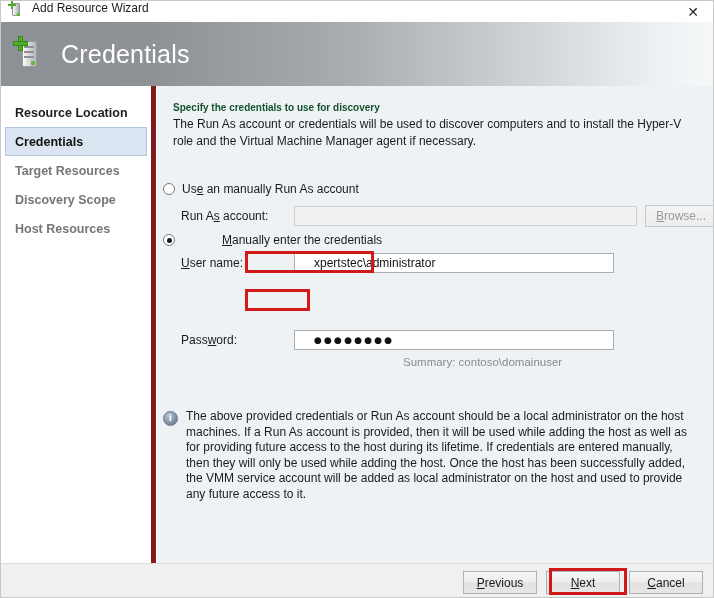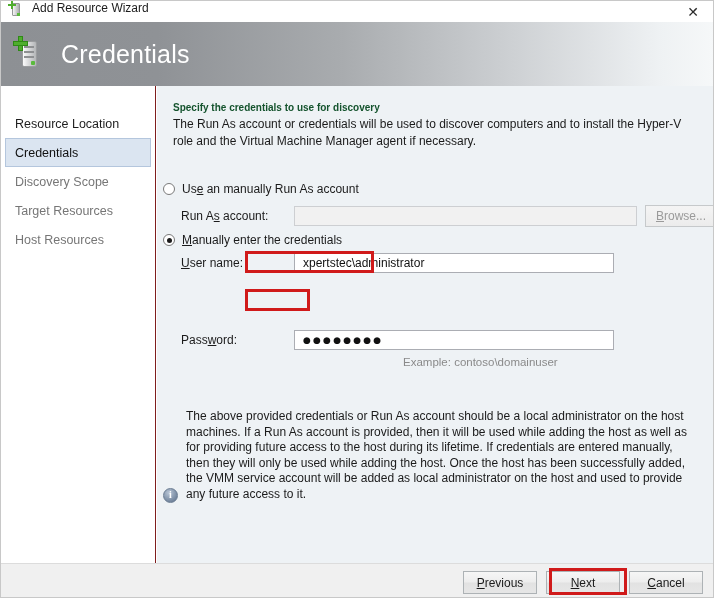--- a/index.html
+++ b/index.html
@@ -150,23 +150,24 @@
     width: 3px; height: 3px;
     background: #5aba3c;
   }
 
   
   .sidebar {
     position: absolute;
     left: 0; top: 85px;
     width: 155px; height: 477px;
     background: #ffffff;
-    border-right: 1px solid #7f1d1d;
-    box-sizing: border-box;
-    padding-top: 23px;
+    border-right: 5px solid #7f1d1d;
+    box-sizing: border-box;
+    padding-top: 12px;
+    font-weight: bold;
   }
   .nav-item {
     height: 29px;
     margin: 0 4px;
     padding-left: 9px;
     display: flex;
     align-items: center;
     font-size: 12.5px;
     color: #767676;
     box-sizing: border-box;
@@ -244,21 +245,21 @@
     color: #1b1b1b;
     white-space: nowrap;
   }
   .textbox {
     height: 20px;
     box-sizing: border-box;
     border: 1px solid #abadb3;
     background: #ffffff;
     font-size: 12px;
     color: #111111;
-    padding: 0 8px;
+    padding: 0 19px;
     display: flex;
     align-items: center;
     font-family: "Liberation Sans", sans-serif;
   }
   .textbox.disabled {
     background: #f1f1f1;
     border: 1px solid #cdcfd2;
   }
   .dots {
     font-size: 9px;
@@ -291,21 +292,20 @@
     font-size: 11.5px;
     color: #8a8a8a;
   }
 
   
   .info-block {
     position: absolute;
     left: 6px; top: 323px;
     width: 540px;
     display: flex;
-    align-items: flex-end;
   }
   .info-icon {
     width: 15px; height: 15px;
     border-radius: 50%;
     background: radial-gradient(circle at 38% 30%, #b9c6d6 0%, #7e90a7 60%, #5e7189 100%);
     border: 1px solid #6a7c92;
     box-sizing: border-box;
     flex: none;
     margin-top: 2px;
     position: relative;
@@ -385,24 +385,24 @@
   </div>
 
   <div class="sidebar">
     <div class="nav-item done">
       <span>Resource Location</span>
     </div>
     <div class="nav-item selected">
       <span>Credentials</span>
     </div>
     <div class="nav-item">
+      <span>Target Resources</span>
+    </div>
+    <div class="nav-item">
       <span>Discovery Scope</span>
-    </div>
-    <div class="nav-item">
-      <span>Target Resources</span>
     </div>
     <div class="nav-item">
       <span>Host Resources</span>
     </div>
   </div>
 
   <div class="main">
 
     <div class="page-heading">Specify the credentials to use for discovery</div>
     <div class="page-sub">The Run As account or credentials will be used to discover computers and to install the Hyper-V role and the Virtual Machine Manager agent if necessary.</div>
@@ -414,31 +414,31 @@
 
     <div class="field-row" style="left:24px; top:119px;">
       <span class="field-label" style="width:105px;"><span>Run A</span><u>s</u><span> account:</span></span>
       <span class="textbox disabled" style="width:343px; margin-left:8px;"></span>
       <span class="btn disabled" style="width:72px; margin-left:8px;">
           <u>B</u>
           <span>rowse...</span>
         </span>
     </div>
 
-    <div class="radio-row" style="top:147px;">
+    <div class="radio-row" style="top:147px;gap:40px;">
       <span class="radio checked"></span>
       <span><u>M</u><span>anually enter the credentials</span></span>
     </div>
 
     <div class="field-row" style="left:24px; top:167px;">
       <span class="field-label" style="width:105px;"><u>U</u><span>ser name:</span></span>
       <span class="textbox" style="width:320px; margin-left:8px;">xpertstec\administrator</span>
     </div>
 
-    <div class="example-text">Example: contoso\domainuser</div>
+    <div class="example-text">Summary: contoso\domainuser</div>
 
     <div class="field-row" style="left:24px; top:205px;margin-top:39px;">
       <span class="field-label" style="width:105px;"><span>Pass</span><u>w</u><span>ord:</span></span>
       <span class="textbox" style="width:320px; margin-left:8px;">
           <span class="dots">●●●●●●●●</span>
         </span>
     </div>
 
     <div class="info-block">
       <span class="info-icon"></span>

